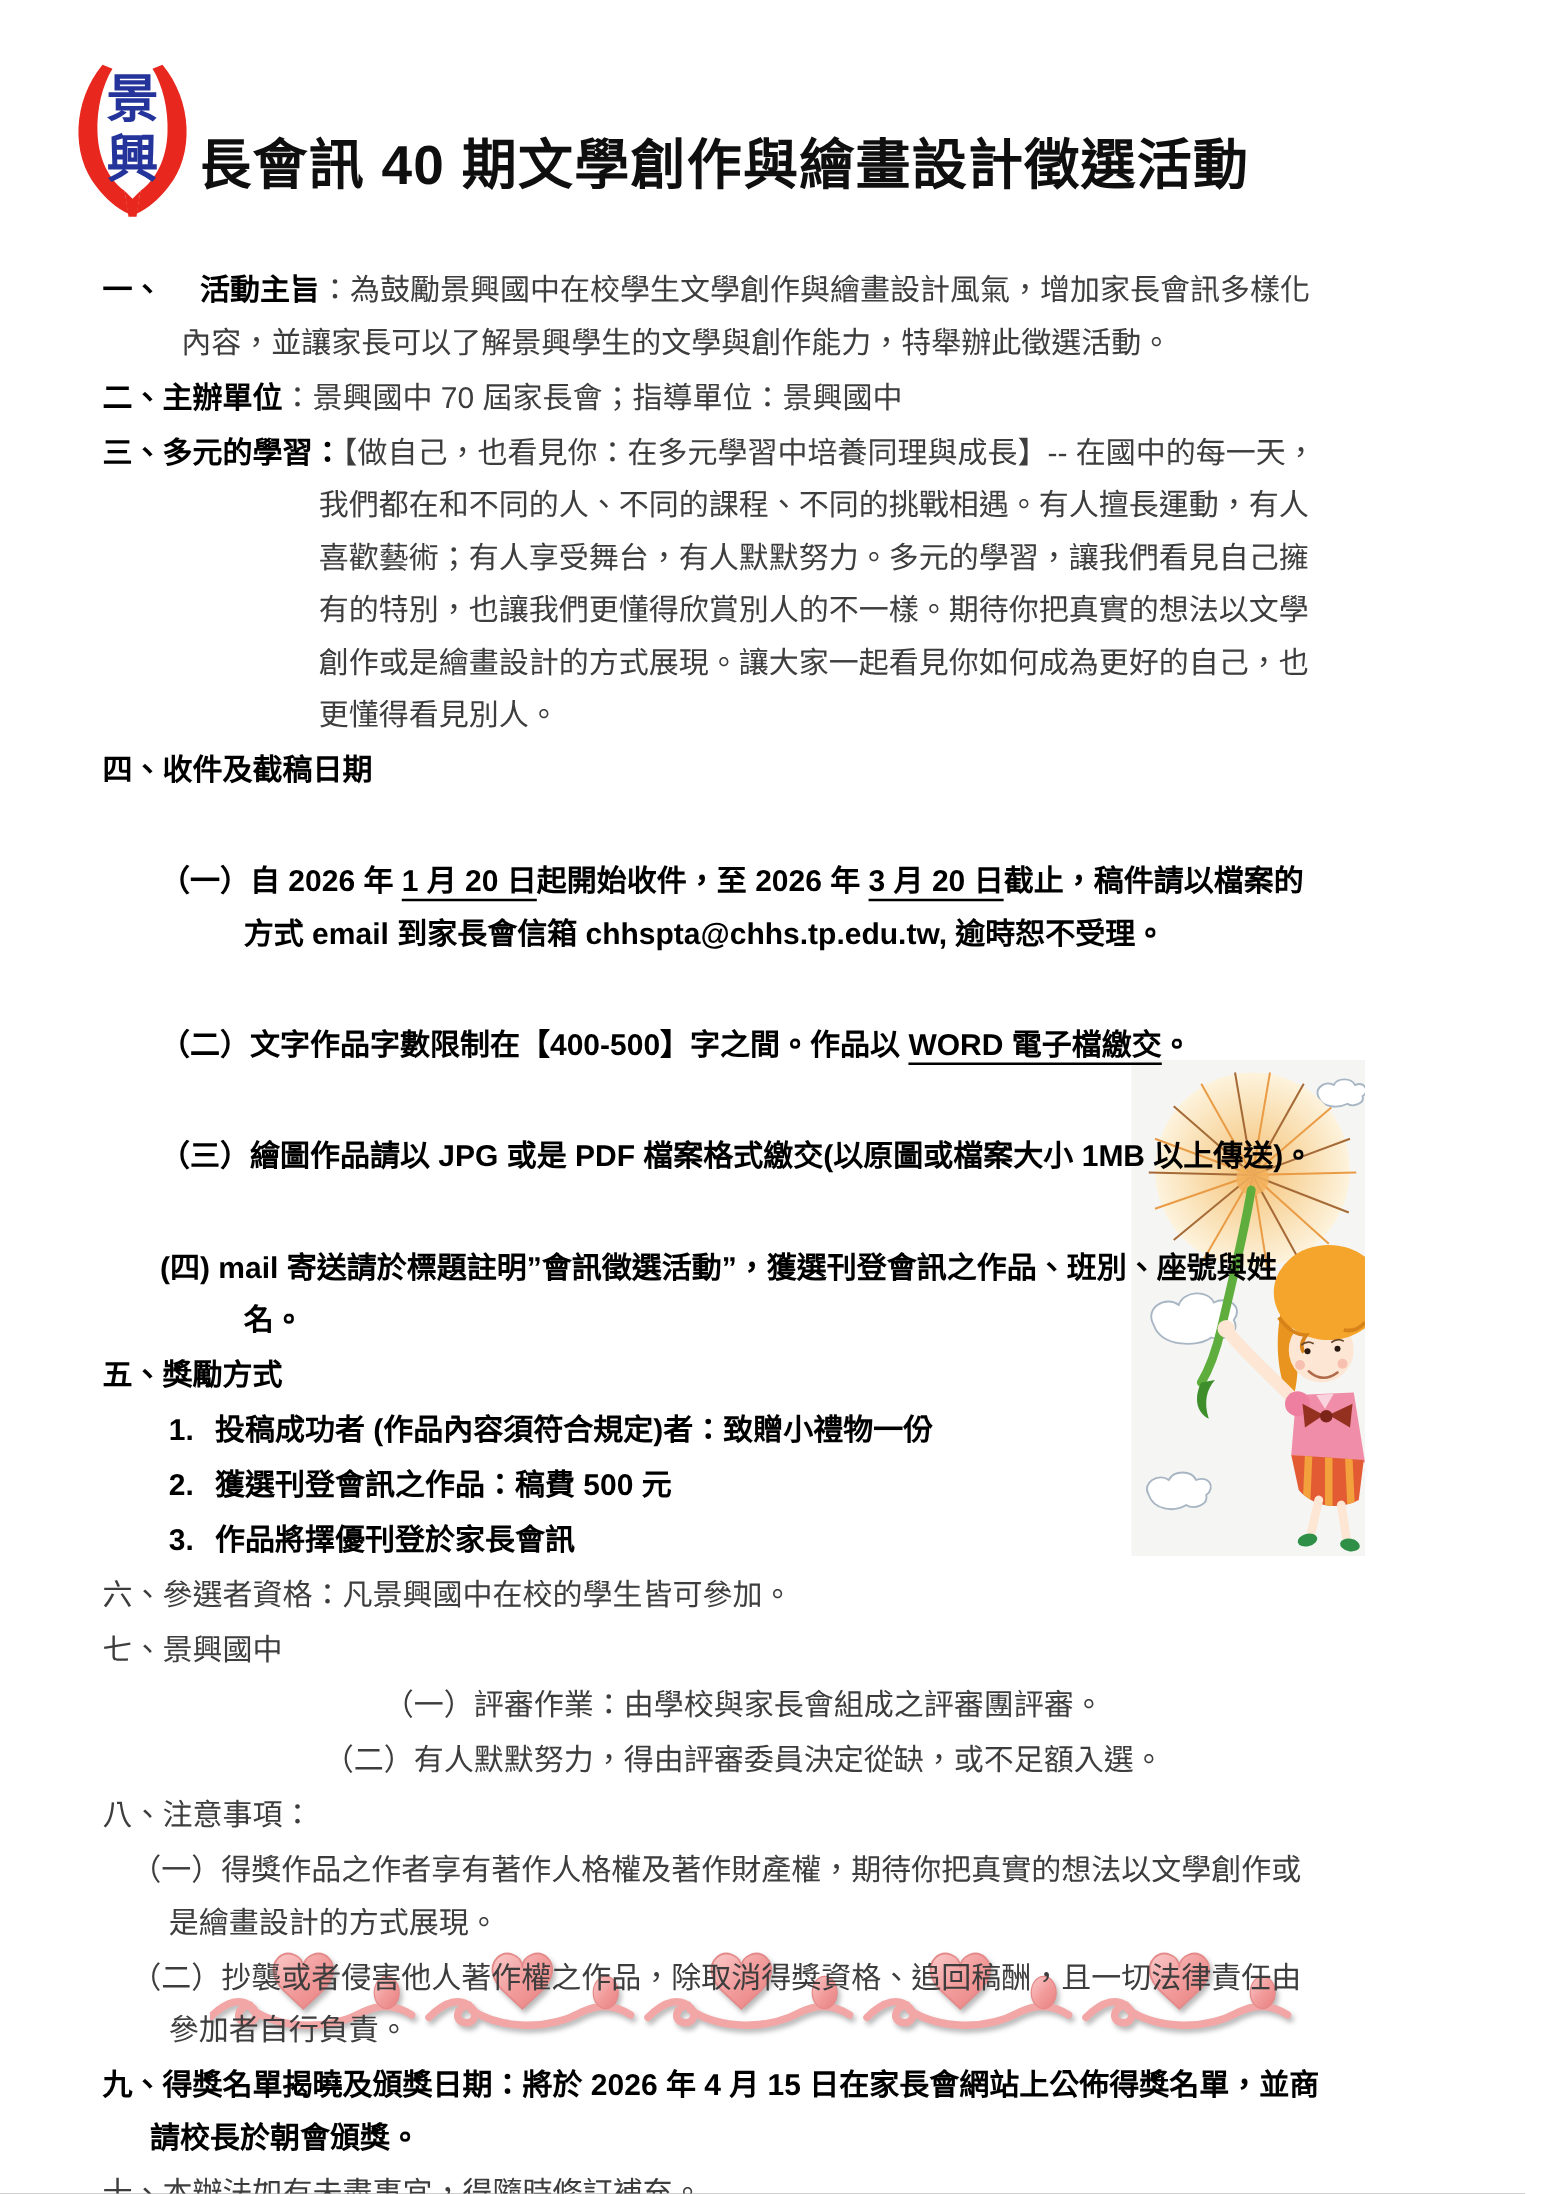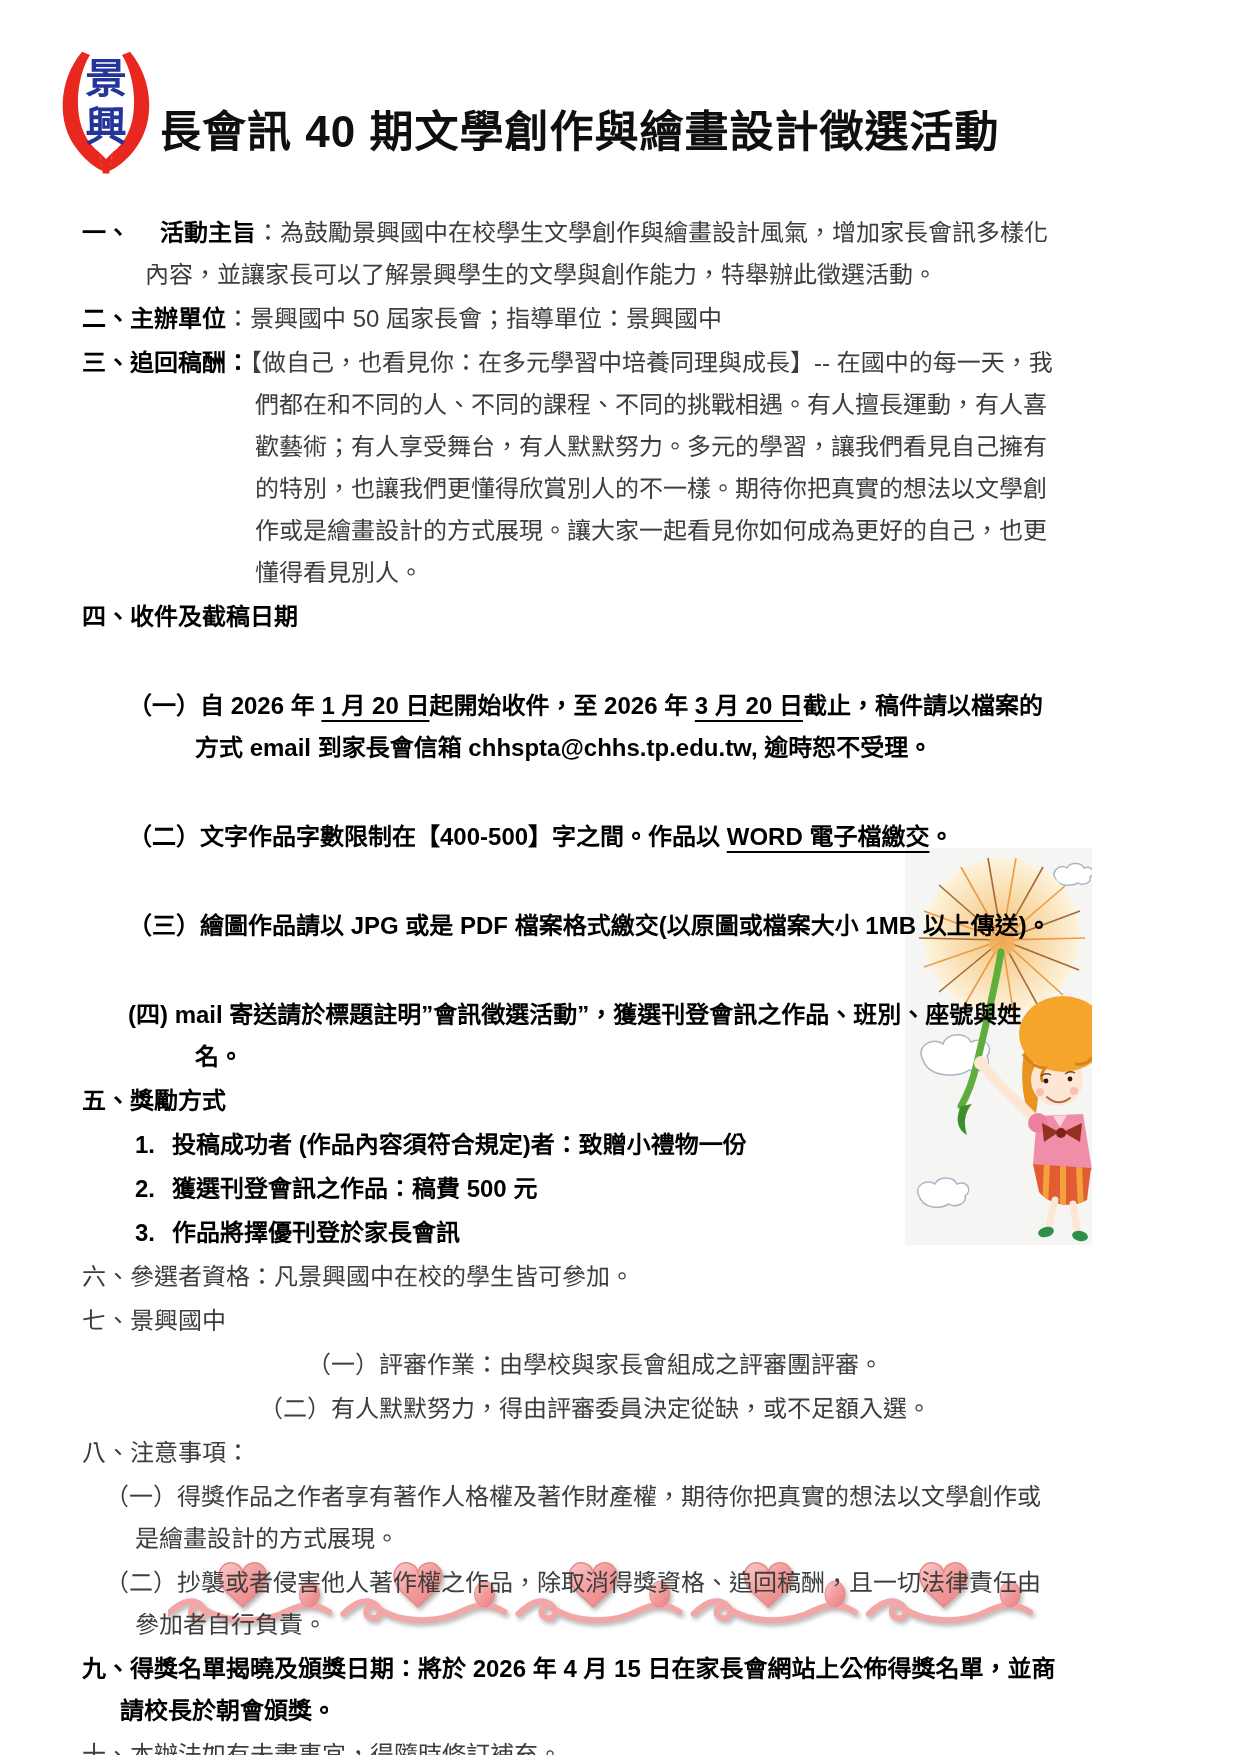--- a/index.html
+++ b/index.html
@@ -66,22 +66,22 @@
       <path d="M62,132 L70,140 L78,132 L74,158 L66,158 Z" fill="#e8281e"></path>
       <text class="logo-glyph" x="70" y="58" text-anchor="middle">景</text>
       <text class="logo-glyph" x="70" y="118" text-anchor="middle">興</text>
     </svg>
   </div>
 
   <div class="doc-title">家長會訊 40 期文學創作與繪畫設計徵選活動</div>
 
   <div class="doc-body">
       <p class="line k-s1"><span class="b lbl">一、</span><span class="b">活動主旨</span><span class="">：為鼓勵景興國中在校學生文學創作與繪畫設計風氣，增加家長會訊多樣化內容，並讓家長可以了解景興學生的文學與創作能力，特舉辦此徵選活動。</span></p>
-      <p class="line k-sec"><span class="b">二、主辦單位</span><span class="">：景興國中 50 屆家長會；指導單位：景興國中</span></p>
-      <p class="line k-s3"><span class="b">三、追回稿酬：</span><span class="">【做自己，也看見你：在多元學習中培養同理與成長】-- 在國中的每一天，我們都在和不同的人、不同的課程、不同的挑戰相遇。有人擅長運動，有人喜歡藝術；有人享受舞台，有人默默努力。多元的學習，讓我們看見自己擁有的特別，也讓我們更懂得欣賞別人的不一樣。期待你把真實的想法以文學創作或是繪畫設計的方式展現。讓大家一起看見你如何成為更好的自己，也更懂得看見別人。</span></p>
+      <p class="line k-sec"><span class="b">二、主辦單位</span><span class="">：景興國中 70 屆家長會；指導單位：景興國中</span></p>
+      <p class="line k-s3"><span class="b">三、多元的學習：</span><span class="">【做自己，也看見你：在多元學習中培養同理與成長】-- 在國中的每一天，我們都在和不同的人、不同的課程、不同的挑戰相遇。有人擅長運動，有人喜歡藝術；有人享受舞台，有人默默努力。多元的學習，讓我們看見自己擁有的特別，也讓我們更懂得欣賞別人的不一樣。期待你把真實的想法以文學創作或是繪畫設計的方式展現。讓大家一起看見你如何成為更好的自己，也更懂得看見別人。</span></p>
       <p class="line k-sec"><span class="b">四、收件及截稿日期</span></p>
       <p class="line k-sub4"><span class="b">（一）自 2026 年 </span><span class="b u">1 月 20 日</span><span class="b">起開始收件，至 2026 年 </span><span class="b u">3 月 20 日</span><span class="b">截止，稿件請以檔案的方式 email 到家長會信箱 chhspta@chhs.tp.edu.tw, 逾時恕不受理。</span></p>
       <p class="line k-sub4"><span class="b">（二）文字作品字數限制在【400-500】字之間。作品以 </span><span class="b u">WORD 電子檔繳交</span><span class="b">。</span></p>
       <p class="line k-sub4"><span class="b">（三）繪圖作品請以 JPG 或是 PDF 檔案格式繳交(以原圖或檔案大小 1MB 以上傳送)。</span></p>
       <p class="line k-sub4"><span class="b">(四) mail 寄送請於標題註明”會訊徵選活動”，獲選刊登會訊之作品、班別、座號與姓名。</span></p>
       <p class="line k-sec"><span class="b">五、獎勵方式</span></p>
       <p class="line k-award"><span class="b num">1.</span><span class="b">投稿成功者 (作品內容須符合規定)者：致贈小禮物一份</span></p>
       <p class="line k-award"><span class="b num">2.</span><span class="b">獲選刊登會訊之作品：稿費 500 元</span></p>
       <p class="line k-award"><span class="b num">3.</span><span class="b">作品將擇優刊登於家長會訊</span></p>
       <p class="line k-sec"><span class="">六、參選者資格：凡景興國中在校的學生皆可參加。</span></p>

